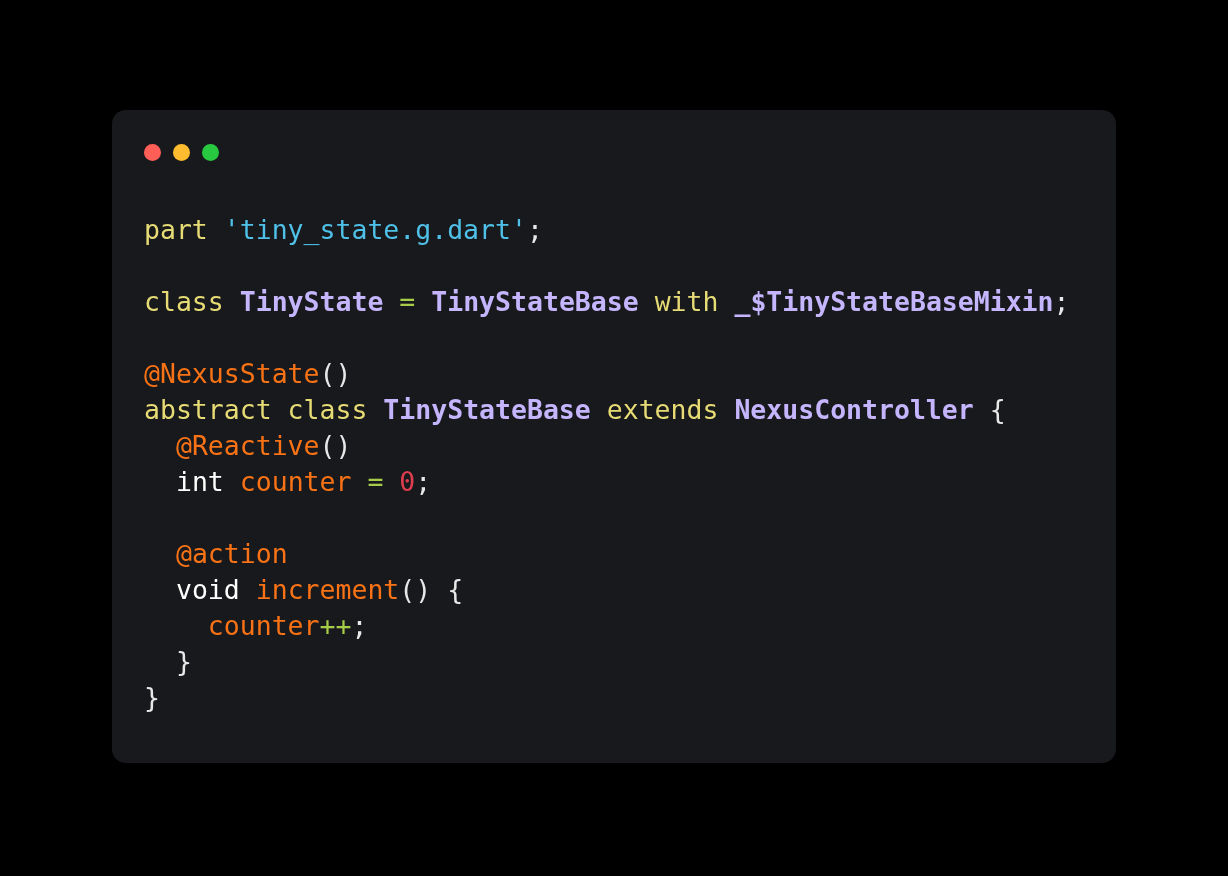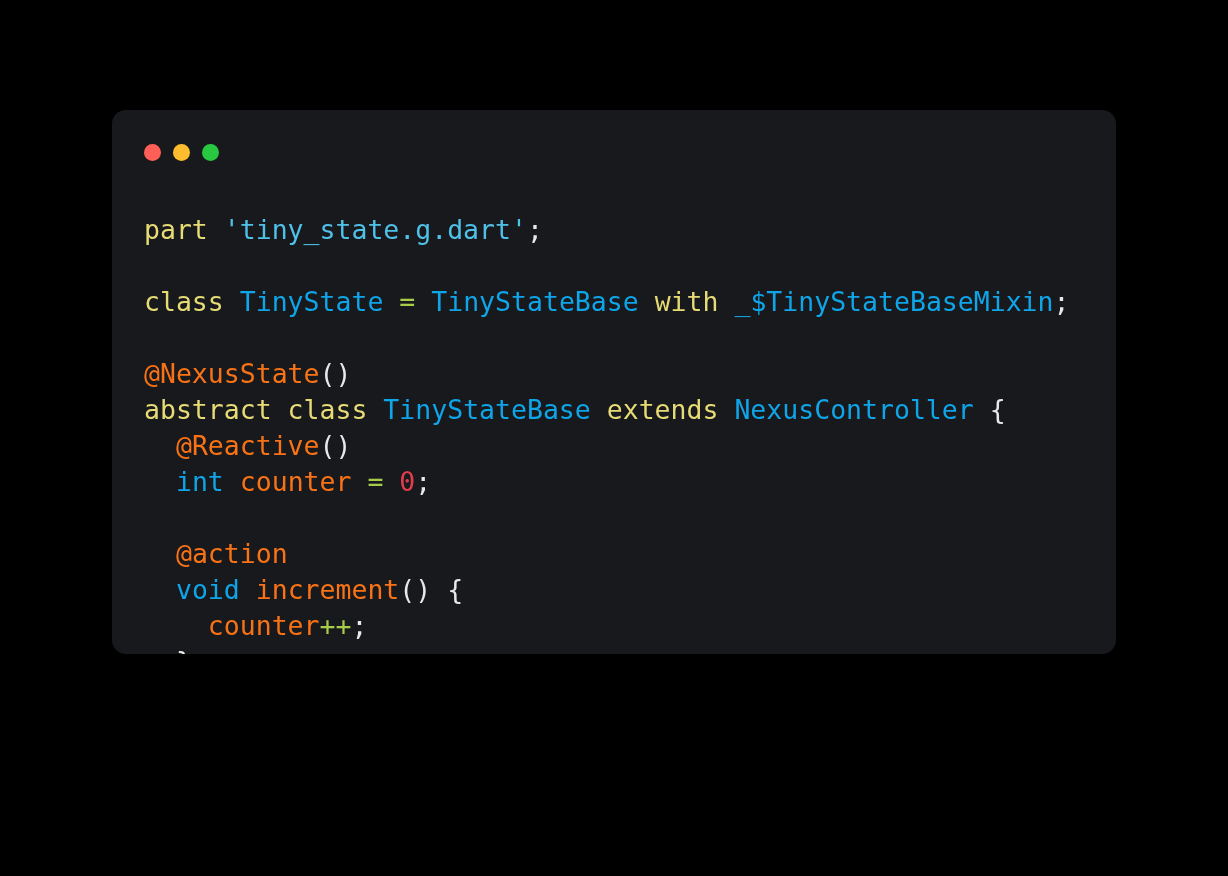--- a/index.html
+++ b/index.html
@@ -20,21 +20,21 @@
     height: 876px;
     background: #000000;
   }
 
   
   .code-card {
     position: absolute;
     left: 112px;
     top: 110px;
     width: 1004px;
-    height: 544px;
+    height: 653px;
     background: #18191c;
     border-radius: 14px;
     box-sizing: border-box;
     overflow: hidden;
   }
 
   
   .titlebar {
     position: absolute;
     left: 32px;
@@ -68,25 +68,25 @@
     white-space: pre;
     min-height: 36px;
   }
   .line.blank {
     height: 36px;
   }
 
   
   .t-kw       { color: #e6db74; }  
   .t-str      { color: #4fc1e9; }  
-  .t-type     { color: #0ea5e9; }  
+  .t-type     { color: #c4b5fd; font-weight: bold; }  
   .t-op       { color: #a6cc4a; }  
   .t-punct    { color: #e8e8e8; }  
   .t-anno     { color: #f97316; }  
-  .t-prim     { color: #0ea5e9; }  
+  .t-prim     { color: #ffffff; }  
   .t-ident    { color: #f97316; }  
   .t-num      { color: #e03d4e; }  
 </style>
 </head>
 <body>
 
 <div class="stage">
 
   <div class="code-card">
 

